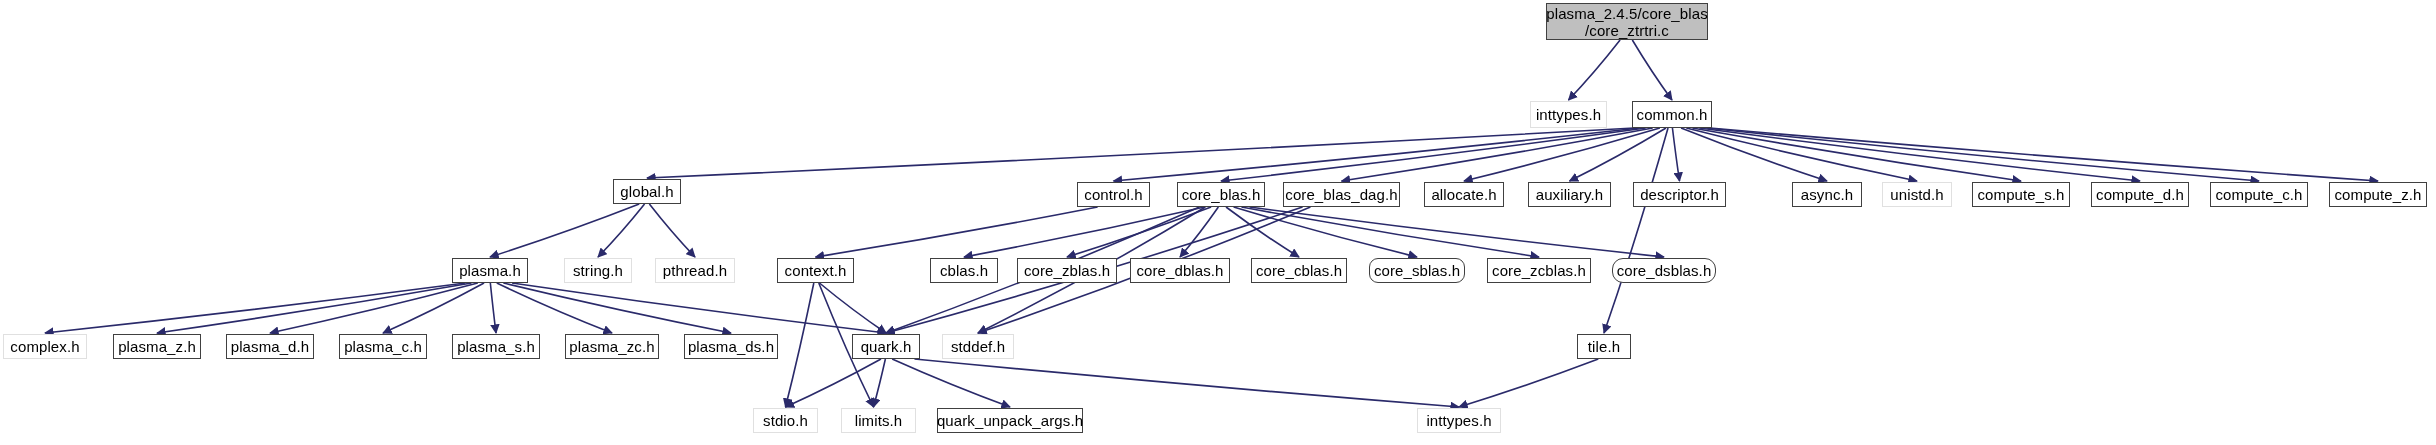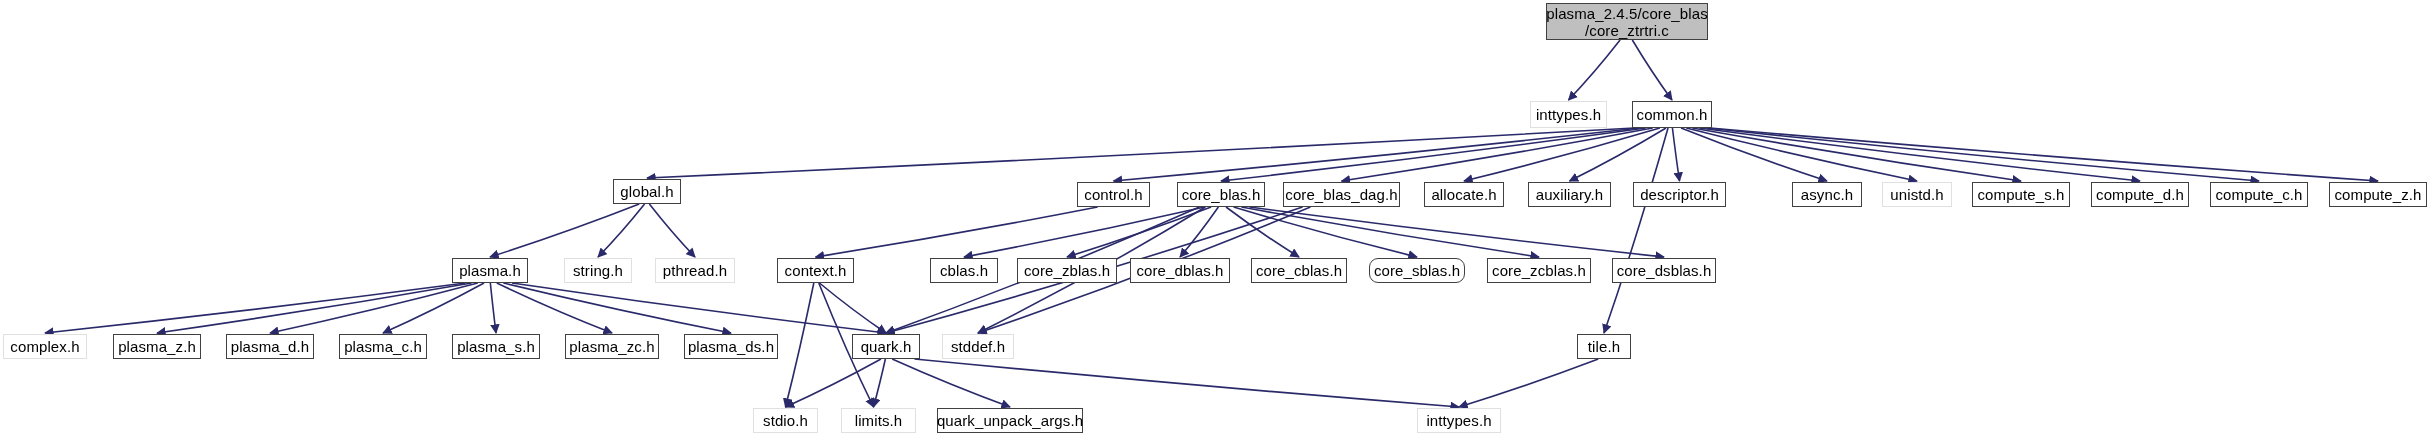--- a/index.html
+++ b/index.html
@@ -94,21 +94,21 @@
       <div class="node" style="left: 452px; top: 258px; width: 76px; height: 25px;"><span>plasma.h</span></div>
       <div class="node sys" style="left: 564px; top: 258px; width: 68px; height: 25px;"><span>string.h</span></div>
       <div class="node sys" style="left: 655px; top: 258px; width: 80px; height: 25px;"><span>pthread.h</span></div>
       <div class="node" style="left: 777px; top: 258px; width: 77px; height: 25px;"><span>context.h</span></div>
       <div class="node" style="left: 930px; top: 258px; width: 68px; height: 25px; justify-content: center;"><span>cblas.h</span></div>
       <div class="node" style="left: 1017px; top: 258px; width: 100px; height: 25px;"><span>core_zblas.h</span></div>
       <div class="node" style="left: 1130px; top: 258px; width: 100px; height: 25px;"><span>core_dblas.h</span></div>
       <div class="node" style="left: 1251px; top: 258px; width: 96px; height: 25px;"><span>core_cblas.h</span></div>
       <div class="node" style="left: 1369px; top: 258px; width: 96px; height: 25px; border-radius: 9px;"><span>core_sblas.h</span></div>
       <div class="node" style="left: 1487px; top: 258px; width: 104px; height: 25px;"><span>core_zcblas.h</span></div>
-      <div class="node" style="left: 1612px; top: 258px; width: 104px; height: 25px;"><span>core_dsblas.h</span></div>
+      <div class="node" style="left: 1612px; top: 258px; width: 104px; height: 25px; border-radius: 11px;"><span>core_dsblas.h</span></div>
       <div class="node sys" style="left: 3px; top: 334px; width: 84px; height: 25px; align-items: center;"><span>complex.h</span></div>
       <div class="node" style="left: 113px; top: 334px; width: 88px; height: 25px;"><span>plasma_z.h</span></div>
       <div class="node" style="left: 226px; top: 334px; width: 88px; height: 25px;"><span>plasma_d.h</span></div>
       <div class="node" style="left: 339px; top: 334px; width: 88px; height: 25px;"><span>plasma_c.h</span></div>
       <div class="node" style="left: 452px; top: 334px; width: 88px; height: 25px;"><span>plasma_s.h</span></div>
       <div class="node" style="left: 565px; top: 334px; width: 94px; height: 25px;"><span>plasma_zc.h</span></div>
       <div class="node" style="left: 684px; top: 334px; width: 94px; height: 25px;"><span>plasma_ds.h</span></div>
       <div class="node" style="left: 852px; top: 334px; width: 68px; height: 25px;"><span>quark.h</span></div>
       <div class="node sys" style="left: 942px; top: 334px; width: 72px; height: 25px;"><span>stddef.h</span></div>
       <div class="node" style="left: 1577px; top: 334px; width: 54px; height: 25px;"><span>tile.h</span></div>

